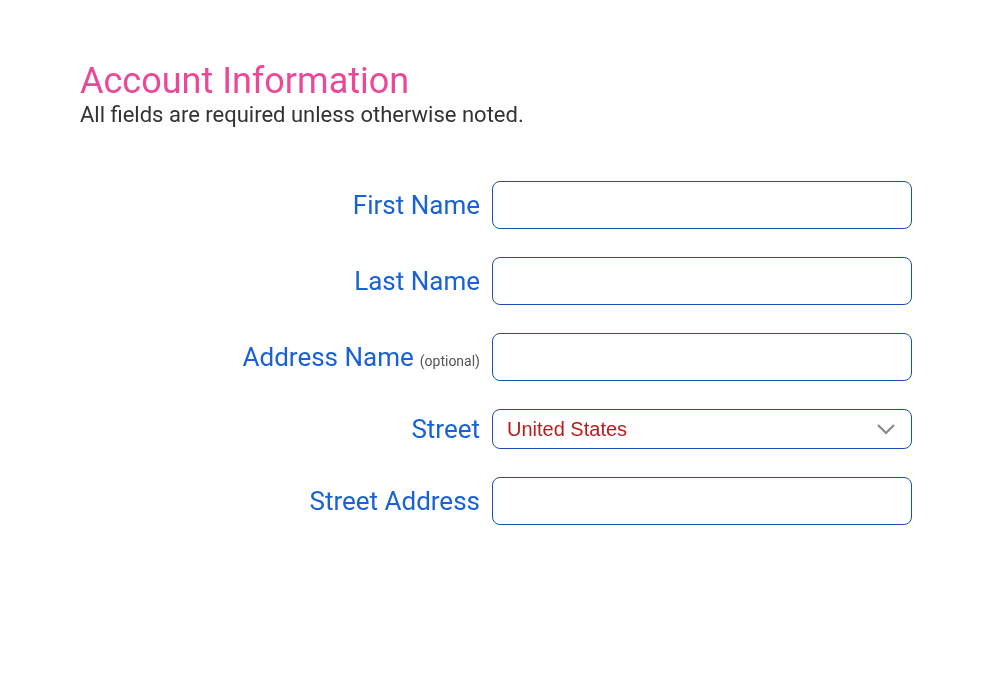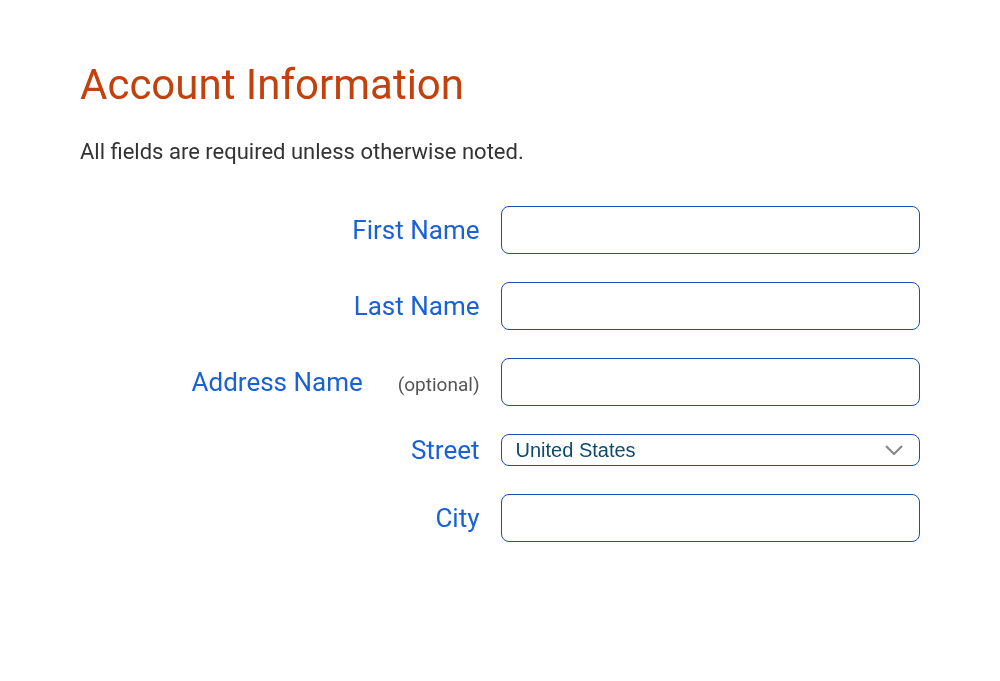--- a/index.html
+++ b/index.html
@@ -7,83 +7,81 @@
       margin: 0;
       padding: 0;
     }
     body {
       font-family: -apple-system, BlinkMacSystemFont, "Segoe UI", Roboto, "Helvetica Neue", Arial, sans-serif;
       background: #ffffff;
       padding: 60px 80px;
       width: 1000px;
     }
     .page-title {
-      color: #c2410c;
-      font-size: 42px;
+      color: #ec4899;
+      font-size: 36px;
       font-weight: 400;
-      margin-bottom: 30px;
     }
     .page-subtitle {
       color: #333333;
       font-size: 22px;
       font-weight: 400;
-      margin-bottom: 42px;
+      margin-bottom: 54px;
     }
     .form-container {
       display: flex;
       flex-direction: column;
       gap: 28px;
     }
     .form-row {
       display: flex;
       align-items: center;
-      gap: 21px;
+      gap: 12px;
     }
     .label-wrap {
       width: 400px;
       text-align: right;
       display: flex;
       justify-content: flex-end;
       align-items: baseline;
       gap: 6px;
     }
     .field-label {
       color: #1861d6;
       font-size: 26px;
       font-weight: 400;
     }
     .field-hint {
       color: #555555;
-      font-size: 19px;
+      font-size: 14px;
       font-weight: 400;
-      margin-left: 29px;
     }
     .field-input {
       width: 420px;
       height: 48px;
       border: 1.5px solid #1a4fb0;
       border-radius: 8px;
       padding: 0 14px;
       font-size: 20px;
       color: #333333;
       background: #ffffff;
       outline: none;
     }
     .select-wrap {
       position: relative;
       width: 420px;
     }
     .field-select {
       width: 100%;
-      height: 32px;
+      height: 40px;
       border: 1.5px solid #1a4fb0;
       border-radius: 8px;
       padding: 0 44px 0 14px;
       font-size: 20px;
-      color: #0c4a6e;
+      color: #b91c1c;
       background: #ffffff;
       outline: none;
       appearance: none;
       -webkit-appearance: none;
       -moz-appearance: none;
       cursor: pointer;
     }
     .chevron {
       position: absolute;
       right: 16px;
@@ -136,21 +134,21 @@
         <option>United States</option>
       </select>
       <span class="chevron">
         <svg viewBox="0 0 20 12" fill="none" stroke="#888888" stroke-width="2.2">
           <polyline points="2,2 10,10 18,2"></polyline>
         </svg>
       </span>
     </div>
   </div>
 
-
   <div class="form-row">
     <div class="label-wrap">
-      <span class="field-label">City</span>
+      <span class="field-label">Street Address</span>
     </div>
     <input type="text" class="field-input" value="" style="">
   </div>
 
+
 </div>
 
 </body></html>

